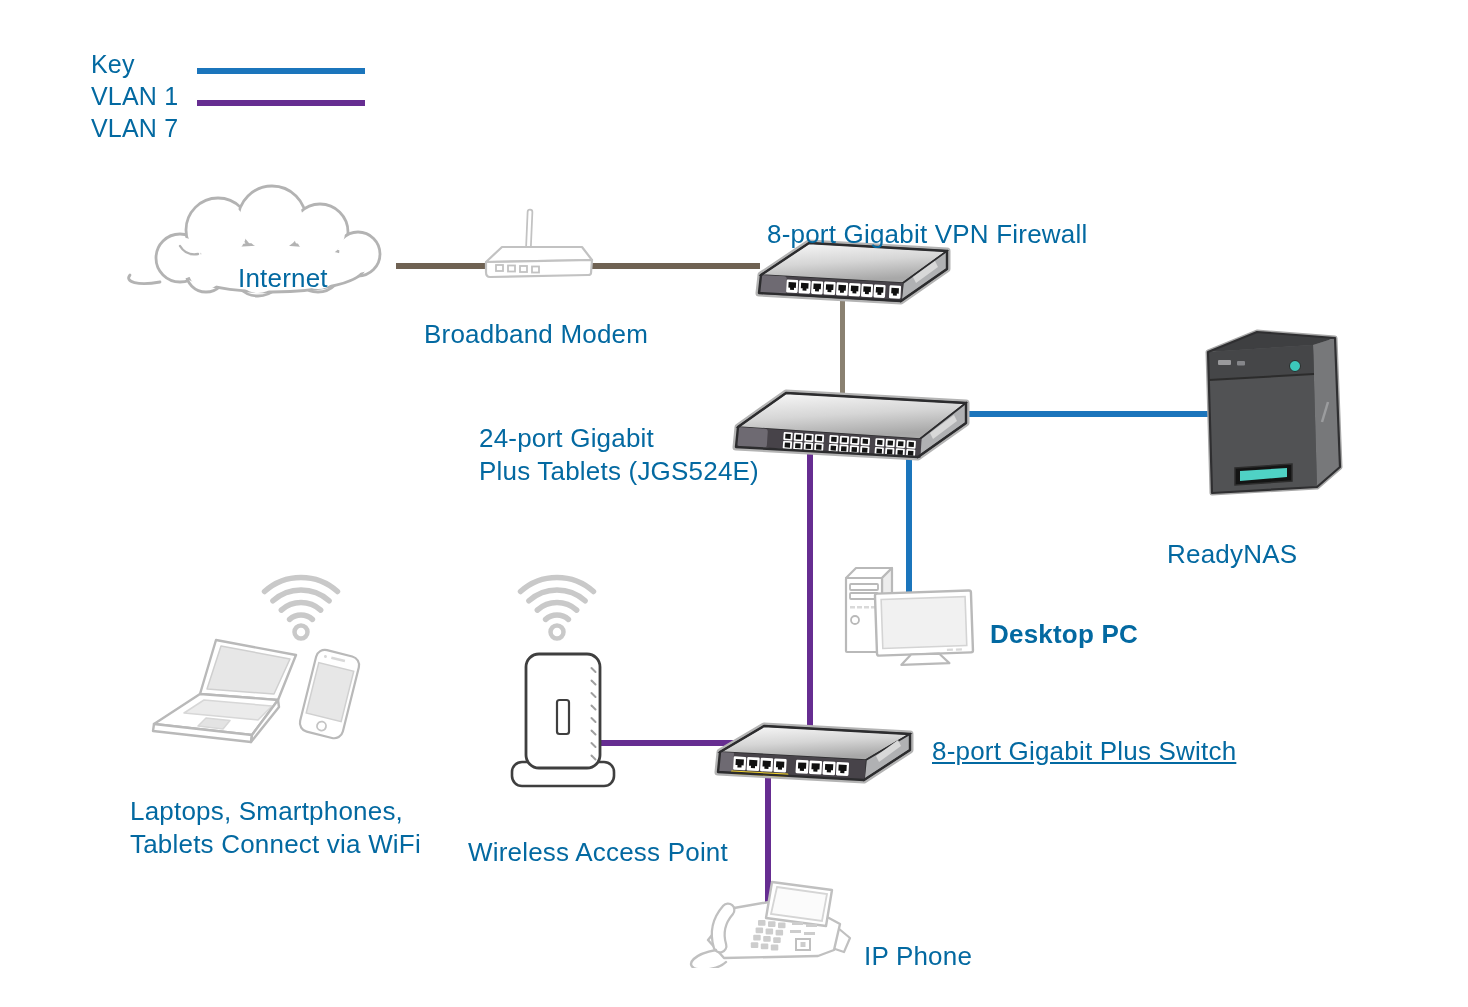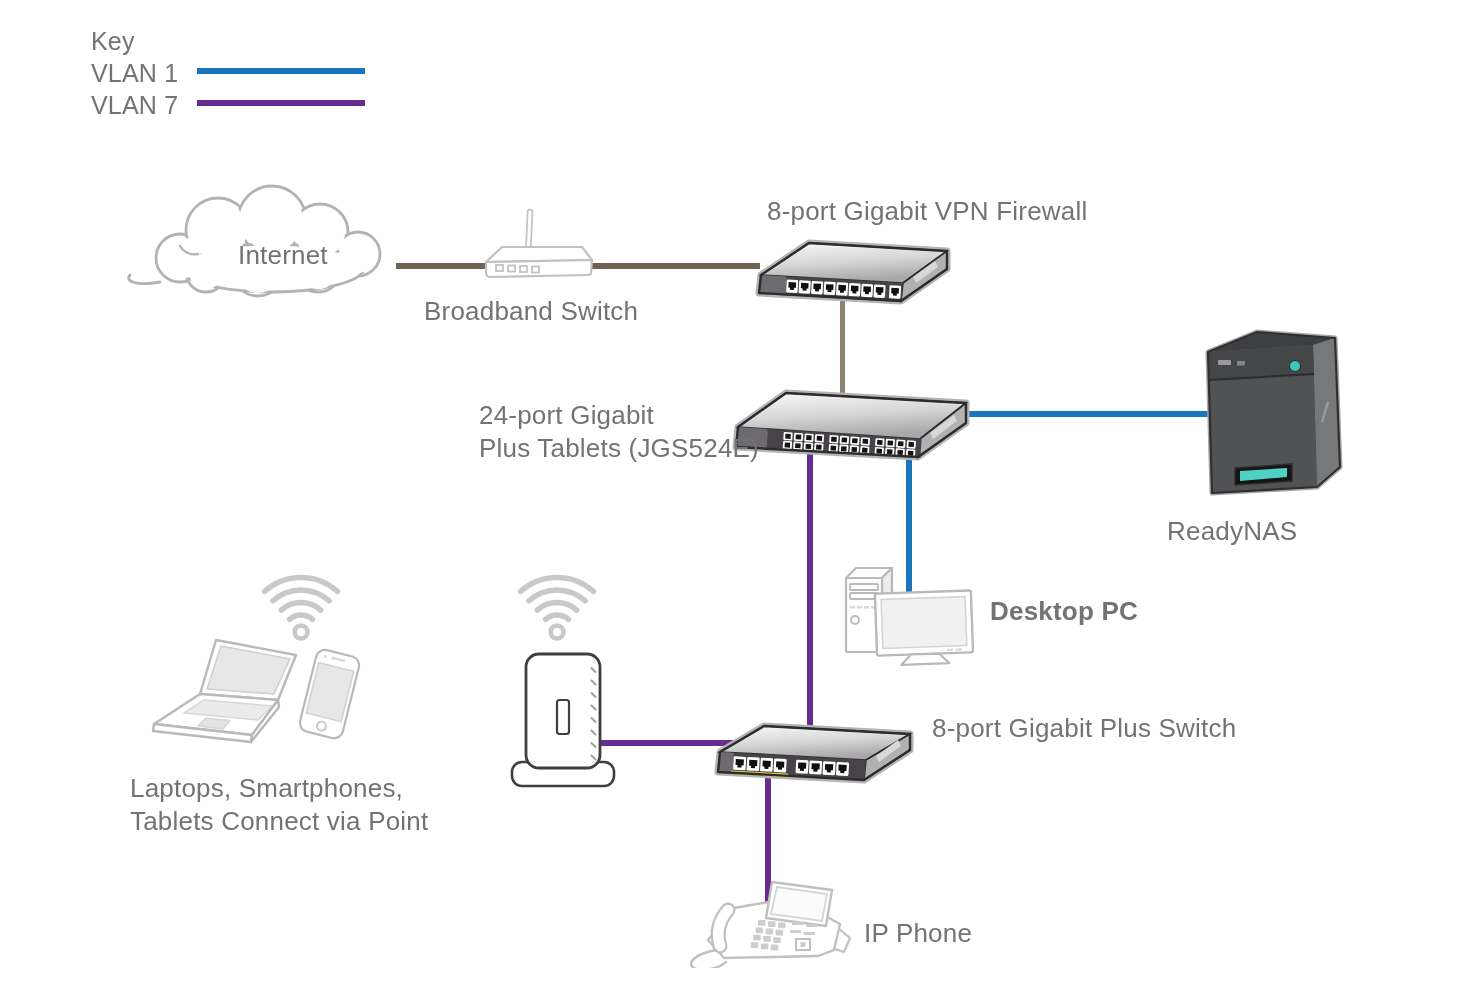--- a/index.html
+++ b/index.html
@@ -1,19 +1,19 @@
 <!DOCTYPE html>
 <html><head>
 <meta charset="utf-8">
 <style>
   html,body { margin:0; padding:0; background:#fff; }
   .stage { position:relative; width:1468px; height:1007px; background:#ffffff;
            font-family:"Liberation Sans", sans-serif; overflow:hidden; }
-  .lbl { position:absolute; color:#737373; font-size:26px; letter-spacing:.2px;
-         white-space:nowrap; z-index:3; }
+  .lbl { position:absolute; color:#0369a1; font-size:26px; letter-spacing:.2px;
+         white-space:nowrap; z-index:3;margin-top:23px; }
   .lbl.small { font-size:25px; }
   .two-line div { line-height:33px; }
   .wire { position:absolute; z-index:1; }
   .wire.vlan1 { background:#1b75bc; }
   .wire.vlan2 { background:#662d91; }
   .wire.wan { background:#6f6253; }
   .wire.wan-light { background:#8a8171; }
   .dev { position:absolute; z-index:2; line-height:0; }
   .key-swatch { position:absolute; height:6px; z-index:3; }
   .key-swatch.vlan1 { background:#1b75bc; }
@@ -77,21 +77,21 @@
         <path d="M8,62 L114,60 L113,73 Q113,75 110,75 L12,77 Q8,77 8,72 Z"></path>
       </g>
       <g fill="none" stroke="#c2c2c2" stroke-width="1.8">
         <rect x="18" y="65" width="7" height="6"></rect>
           <rect x="30" y="65.5" width="7" height="6"></rect>
         <rect x="42" y="66" width="7" height="6"></rect>
           <rect x="54" y="66.5" width="7" height="6"></rect>
       </g>
     </svg>
   </div>
-  <div class="lbl" style="left:424px; top:296px;">Broadband Switch</div>
+  <div class="lbl" style="left:424px; top:296px;">Broadband Modem</div>
 
   <div class="lbl" style="left:767px; top:196px;">8-port Gigabit VPN Firewall</div>
   <div class="dev" style="left:745px; top:233px;">
     <svg width="206" height="78" viewBox="0 0 206 78" aria-hidden="true">
       <defs>
         <linearGradient id="gFw" x1="0" y1="0" x2="0.3" y2="1">
           <stop offset="0" stop-color="#fafafa"></stop>
             <stop offset="0.55" stop-color="#d6d6d6"></stop>
             <stop offset="1" stop-color="#a8a8a8"></stop>
         </linearGradient>
@@ -215,21 +215,21 @@
         <rect x="36" y="30" width="96" height="62" rx="2" fill="#ffffff" stroke="#b9b9b9" stroke-width="2.4"></rect>
         <rect x="42" y="36" width="84" height="49" fill="#f1f1f1" stroke="#d4d4d4" stroke-width="1.6"></rect>
         <rect x="106" y="87.5" width="6" height="2.2" fill="#d9d9d9"></rect>
           <rect x="115" y="87.5" width="6" height="2.2" fill="#d9d9d9"></rect>
         <path d="M70,92 L98,92 L108,102 L60,102 Z" fill="#ffffff" stroke="#b9b9b9" stroke-width="2.2" stroke-linejoin="round"></path>
       </g>
     </svg>
   </div>
   <div class="lbl" style="left:990px; top:596px;font-weight:bold;">Desktop PC</div>
 
-  <div class="lbl two-line" style="left:932px; top:712px;">
+  <div class="lbl two-line" style="left:932px; top:712px;text-decoration:underline;">
     <div>8-port Gigabit Plus Switch</div>
   </div>
   <div class="dev" style="left:706px; top:718px;">
     <svg width="212" height="74" viewBox="0 0 212 74" aria-hidden="true">
       <defs>
         <linearGradient id="gPoe" x1="0" y1="0" x2="0.3" y2="1">
           <stop offset="0" stop-color="#fafafa"></stop>
             <stop offset="0.55" stop-color="#d6d6d6"></stop>
             <stop offset="1" stop-color="#a8a8a8"></stop>
         </linearGradient>
@@ -290,21 +290,21 @@
         <rect x="13" y="6" width="44" height="84" rx="9" fill="#ffffff" stroke="#b9b9b9" stroke-width="2.2"></rect>
         <rect x="17" y="20" width="36" height="52" fill="#e7e7e7" stroke="#d0d0d0" stroke-width="1.5"></rect>
         <rect x="28" y="11" width="14" height="2.5" fill="#d9d9d9"></rect>
         <circle cx="22" cy="12.5" r="1.5" fill="#d9d9d9"></circle>
         <circle cx="35" cy="81" r="4.5" fill="#ffffff" stroke="#c4c4c4" stroke-width="1.8"></circle>
       </g>
     </svg>
   </div>
   <div class="lbl two-line" style="left:130px; top:772px; line-height:32px;">
     <div>Laptops, Smartphones,</div>
-    <div>Tablets Connect via Point</div>
+    <div>Tablets Connect via WiFi</div>
   </div>
 
   <div class="dev" style="left:506px; top:556px;">
     <svg width="102" height="86" viewBox="0 0 102 86" aria-hidden="true">
       <g fill="none" stroke="#c9c9c9" stroke-width="5.5" stroke-linecap="round">
         <circle cx="51" cy="76" r="6.5" stroke-width="4.5"></circle>
         <path d="M39.6,63.4 A17,17 0 0 1 62.4,63.4"></path>
         <path d="M31.3,54.1 A29.5,29.5 0 0 1 70.7,54.1"></path>
         <path d="M22.9,44.8 A42,42 0 0 1 79.1,44.8"></path>
         <path d="M14.5,35.5 A54.5,54.5 0 0 1 87.5,35.5"></path>
@@ -322,20 +322,21 @@
           <path d="M85.5,43 l4,4"></path>
         <path d="M85.5,55.5 l4,4"></path>
           <path d="M85.5,68 l4,4"></path>
           <path d="M85.5,80.5 l4,4"></path>
         <path d="M85.5,93 l4,4"></path>
           <path d="M85.5,105.5 l4,4"></path>
       </g>
       <rect x="51" y="50" width="12" height="34" rx="2.5" fill="#ffffff" stroke="#3f3f3f" stroke-width="2.2"></rect>
     </svg>
   </div>
+  <div class="lbl" style="left:468px; top:814px;">Wireless Access Point</div>
 
   <div class="dev" style="left:680px; top:876px;">
     <svg width="178" height="92" viewBox="0 0 178 92" aria-hidden="true">
       <path d="M158,52 L170,62 L164,76 L152,72 Z" fill="#ffffff" stroke="#c0c0c0" stroke-width="2.2" stroke-linejoin="round"></path>
       <path d="M28,64 L54,32 L112,22 L160,48 L154,74 L138,80 L44,82 Z" fill="#ffffff" stroke="#c0c0c0" stroke-width="2.4" stroke-linejoin="round"></path>
       <path d="M92,6 L152,14 L146,50 L86,42 Z" fill="#ffffff" stroke="#c0c0c0" stroke-width="2.4" stroke-linejoin="round"></path>
       <path d="M97,11 L147,18 L142,45 L91,38 Z" fill="#fbfbfb" stroke="#d5d5d5" stroke-width="1.8"></path>
       <g fill="#cdcdcd">
         <rect x="78" y="44" width="7.5" height="5.8" rx="1"></rect>
           <rect x="88" y="45.2" width="7.5" height="5.8" rx="1"></rect>

